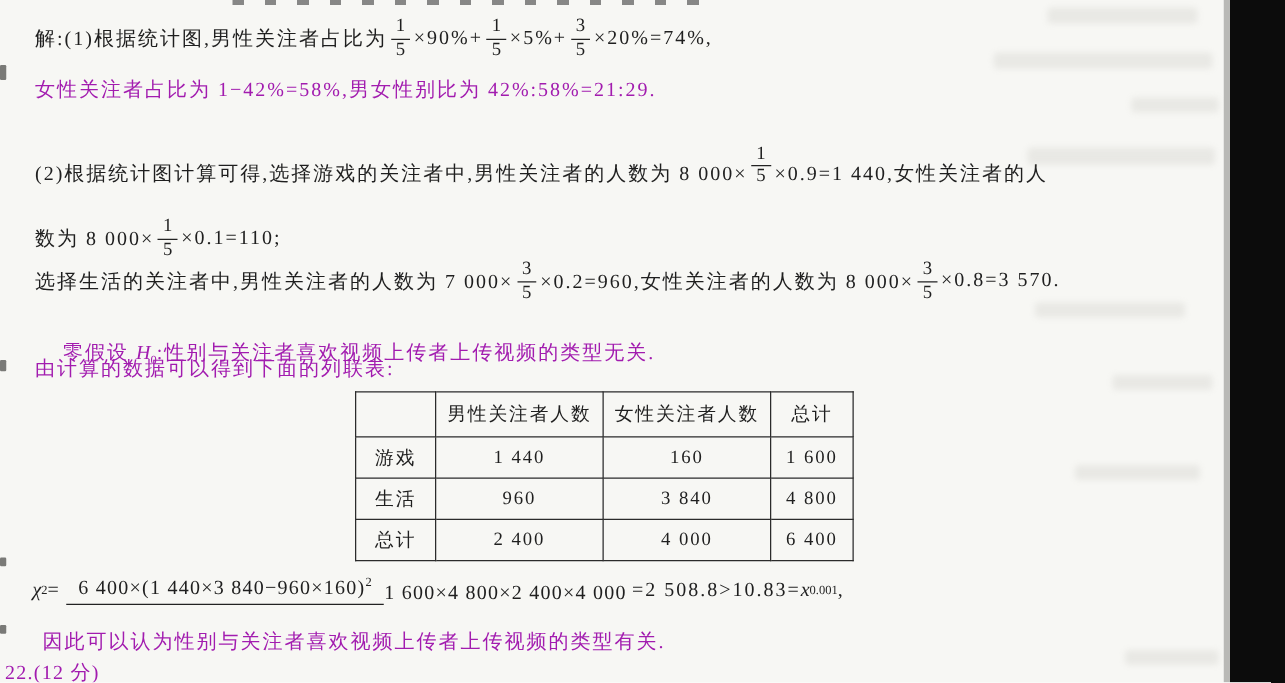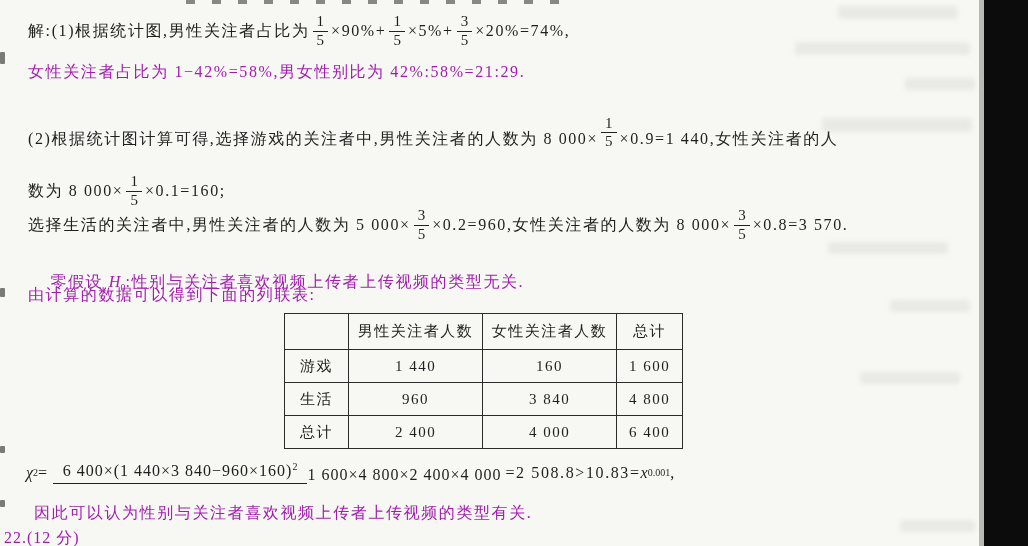--- a/index.html
+++ b/index.html
@@ -66,25 +66,25 @@
 
   <div class="mline" style="left:28px; top:104px; height:46px;align-items:flex-end;">
     <span>(2)根据统计图计算可得,选择游戏的关注者中,男性关注者的人数为 8 000×</span>
     <span class="frac"><span class="fnum">1</span><span class="fden">5</span></span>
     <span>×0.9=1 440,女性关注者的人</span>
   </div>
 
   <div class="mline" style="left:28px; top:168px; height:46px;">
     <span>数为 8 000×</span>
     <span class="frac"><span class="fnum">1</span><span class="fden">5</span></span>
-    <span>×0.1=160;</span>
+    <span>×0.1=110;</span>
   </div>
 
   <div class="mline" style="left:28px; top:202px; height:46px;">
-    <span>选择生活的关注者中,男性关注者的人数为 5 000×</span>
+    <span>选择生活的关注者中,男性关注者的人数为 7 000×</span>
     <span class="frac"><span class="fnum">3</span><span class="fden">5</span></span>
     <span>×0.2=960,女性关注者的人数为 8 000×</span>
     <span class="frac"><span class="fnum">3</span><span class="fden">5</span></span>
     <span>×0.8=3 570.</span>
   </div>
 
   <div class="txt" style="left:28px; top:254px;">
     <span>零假设 </span><span class="ivar">H</span><sub class="s">0</sub><span>:性别与关注者喜欢视频上传者上传视频的类型无关.</span>
   </div>
 

